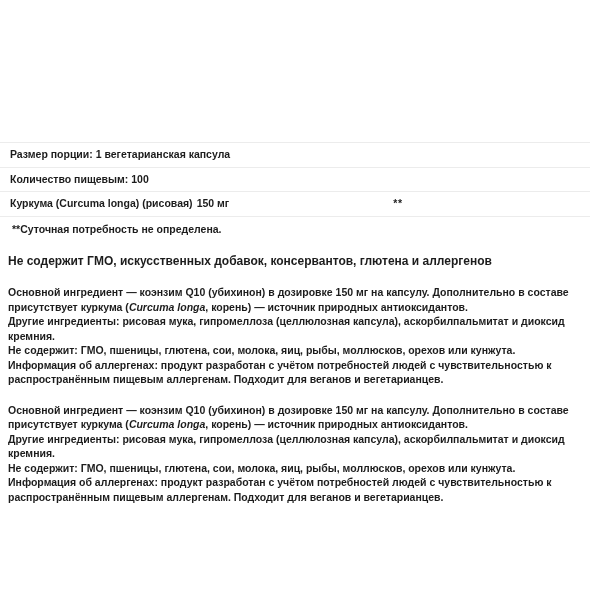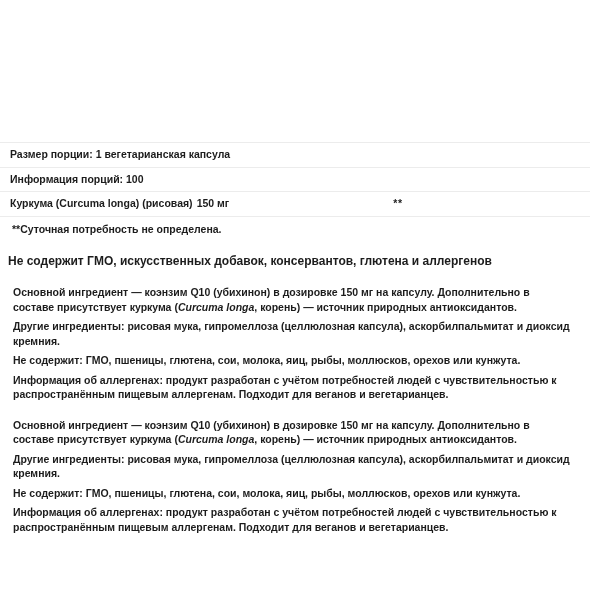--- a/index.html
+++ b/index.html
@@ -80,21 +80,21 @@
 
   .para-block {
     font-size: 10.5px;
     font-weight: bold;
     line-height: 1.38;
     padding-left: 8px;
     padding-right: 6px;
     margin-top: 16px;
   }
   .para-block p {
-    margin: 5px;
+    margin: 0;
   }
   .para-block .lead {
     margin-bottom: 0;
   }
   .sci {
     font-style: italic;
   }
 </style>
 </head>
 <body>
@@ -102,21 +102,21 @@
 <div class="page">
 
   <div class="top-spacer"></div>
 
   <table class="facts-table">
     <tbody>
       <tr class="serving-row">
         <td colspan="3">Размер порции: 1 вегетарианская капсула</td>
       </tr>
       <tr class="serving-row">
-        <td colspan="3">Информация порций: 100</td>
+        <td colspan="3">Количество пищевым: 100</td>
       </tr>
       <tr>
         <td class="col-name">Куркума (Curcuma longa) (рисовая)</td>
         <td class="col-amt">150 мг</td>
         <td class="col-dv stars">**</td>
       </tr>
     </tbody>
   </table>
 
   <div class="footnote">**Суточная потребность не определена.</div>

